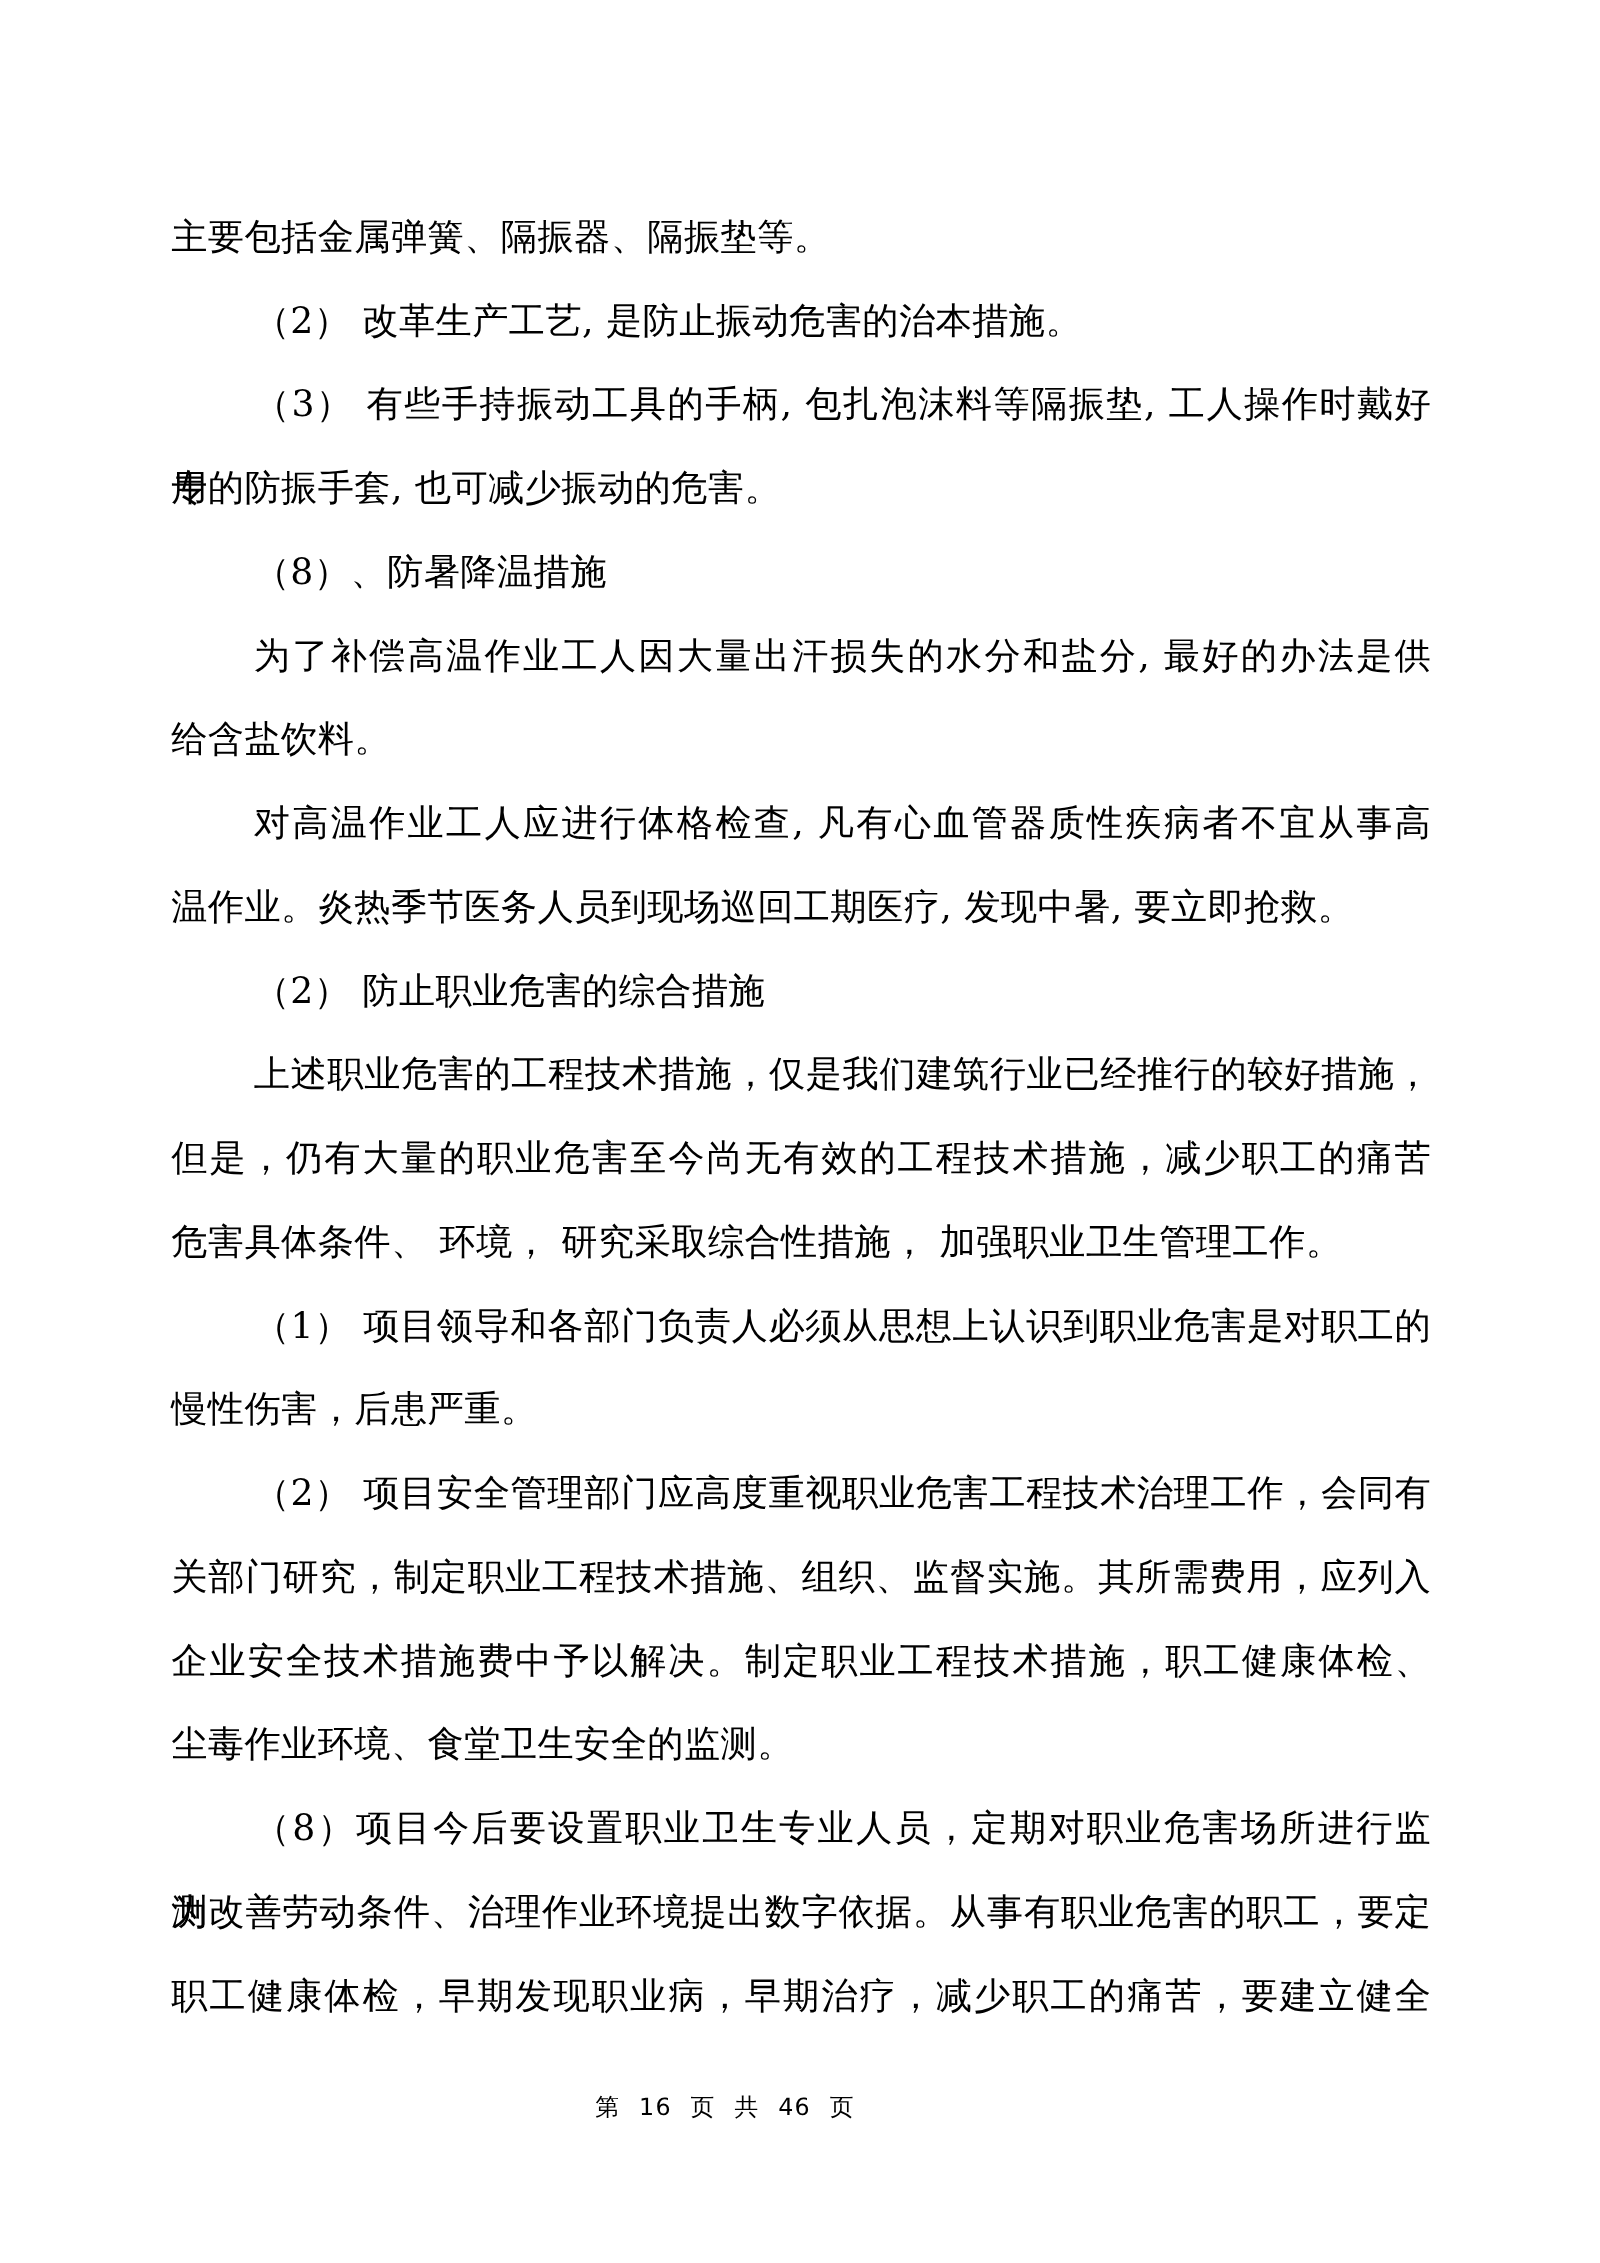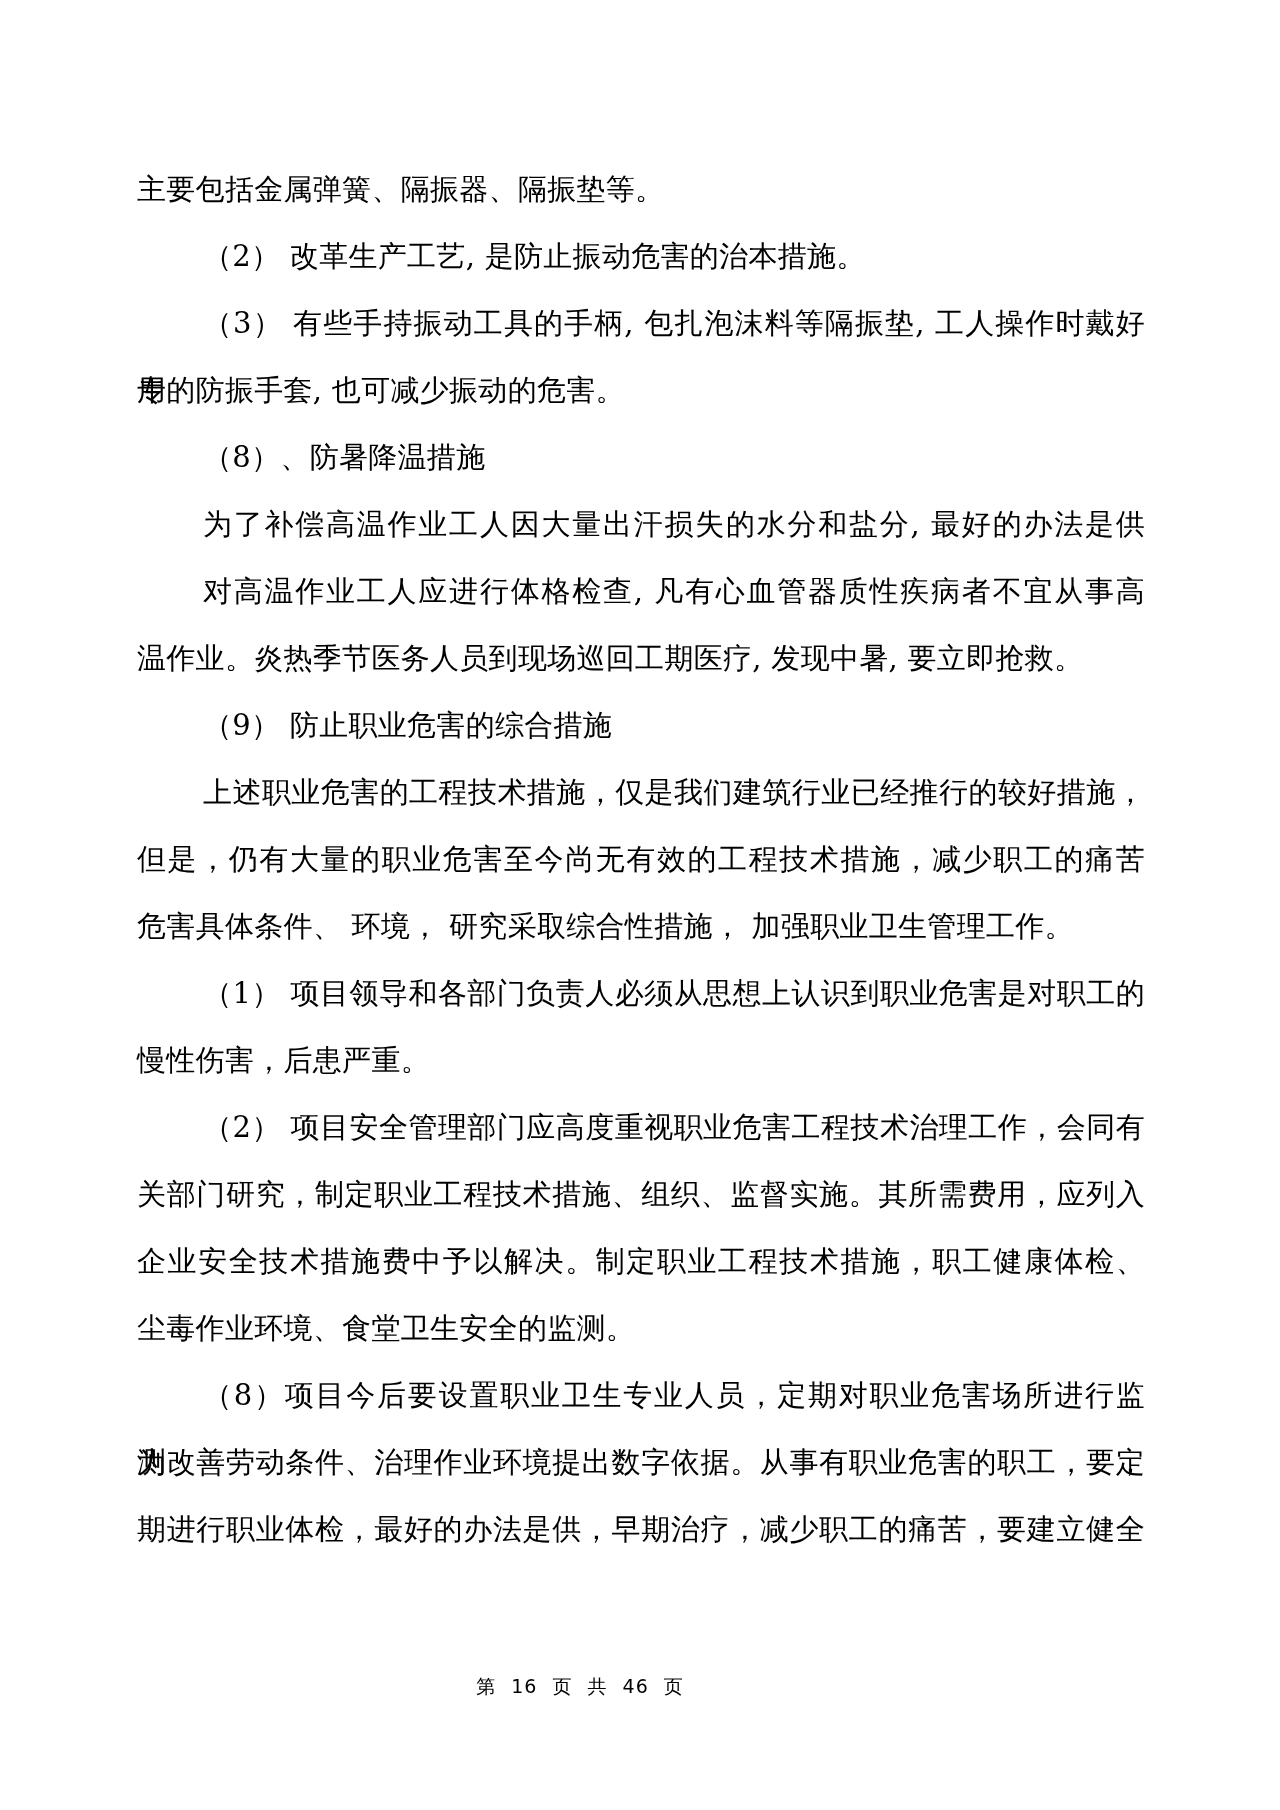--- a/index.html
+++ b/index.html
@@ -54,35 +54,36 @@
 </head>
 <body>
 
 <div class="doc">
   <div class="line">主要包括金属弹簧、隔振器、隔振垫等。</div>
   <div class="line indent">（2） 改革生产工艺, 是防止振动危害的治本措施。</div>
   <div class="line indent fill">（3） 有些手持振动工具的手柄, 包扎泡沫料等隔振垫, 工人操作时戴好专</div>
   <div class="line">用的防振手套, 也可减少振动的危害。</div>
   <div class="line indent">（8）、防暑降温措施</div>
   <div class="line indent fill">为了补偿高温作业工人因大量出汗损失的水分和盐分, 最好的办法是供</div>
+  <div class="line">给含盐饮料。</div>
   <div class="line indent fill">对高温作业工人应进行体格检查, 凡有心血管器质性疾病者不宜从事高</div>
   <div class="line">温作业。炎热季节医务人员到现场巡回工期医疗, 发现中暑, 要立即抢救。</div>
-  <div class="line indent">（9） 防止职业危害的综合措施</div>
+  <div class="line indent">（2） 防止职业危害的综合措施</div>
   <div class="line indent fill">上述职业危害的工程技术措施，仅是我们建筑行业已经推行的较好措施，</div>
   <div class="line fill">但是，仍有大量的职业危害至今尚无有效的工程技术措施，减少职工的痛苦</div>
   <div class="line">危害具体条件、 环境， 研究采取综合性措施， 加强职业卫生管理工作。</div>
   <div class="line indent fill">（1） 项目领导和各部门负责人必须从思想上认识到职业危害是对职工的</div>
   <div class="line">慢性伤害，后患严重。</div>
   <div class="line indent fill">（2） 项目安全管理部门应高度重视职业危害工程技术治理工作，会同有</div>
   <div class="line fill">关部门研究，制定职业工程技术措施、组织、监督实施。其所需费用，应列入</div>
   <div class="line fill">企业安全技术措施费中予以解决。制定职业工程技术措施，职工健康体检、</div>
   <div class="line">尘毒作业环境、食堂卫生安全的监测。</div>
   <div class="line indent fill">（8）项目今后要设置职业卫生专业人员，定期对职业危害场所进行监测，</div>
   <div class="line fill">为改善劳动条件、治理作业环境提出数字依据。从事有职业危害的职工，要定</div>
-  <div class="line fill">期进行职业体检，最好的办法是供，早期治疗，减少职工的痛苦，要建立健全</div>
+  <div class="line fill">职工健康体检，早期发现职业病，早期治疗，减少职工的痛苦，要建立健全</div>
 </div>
 
 <div class="footer">
   <span>第</span>
   <span>16</span>
   <span>页</span>
   <span>共</span>
   <span>46</span>
   <span>页</span>
 </div>

